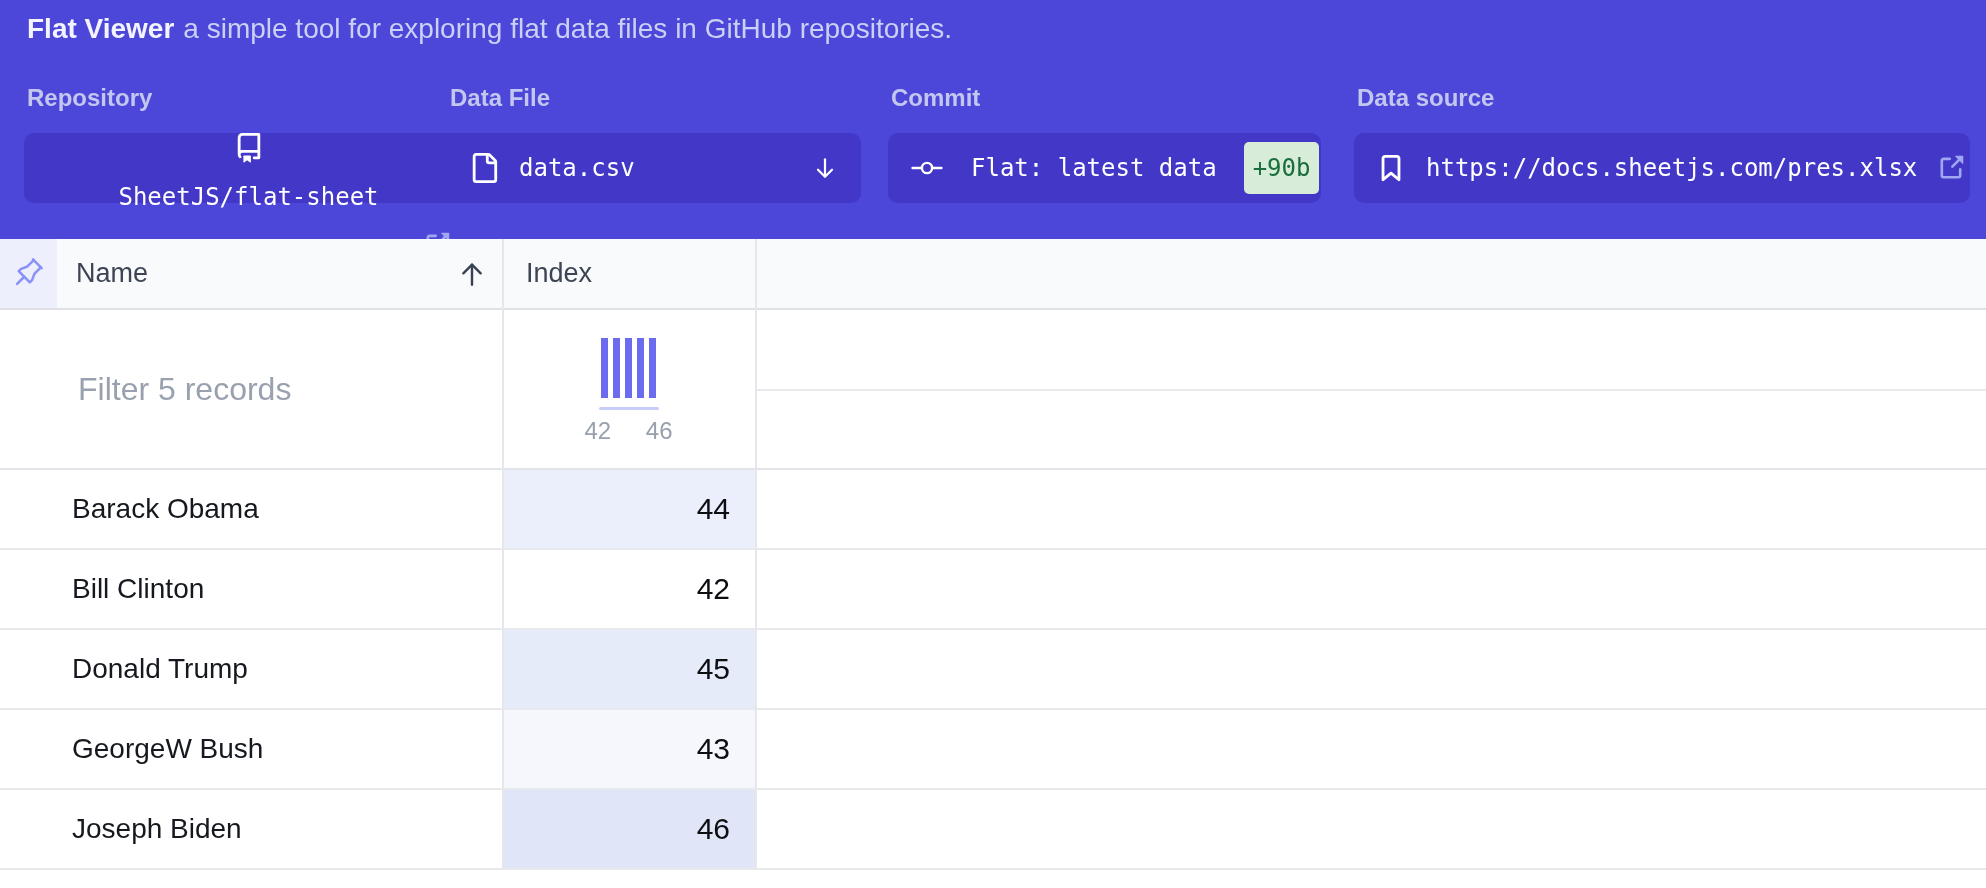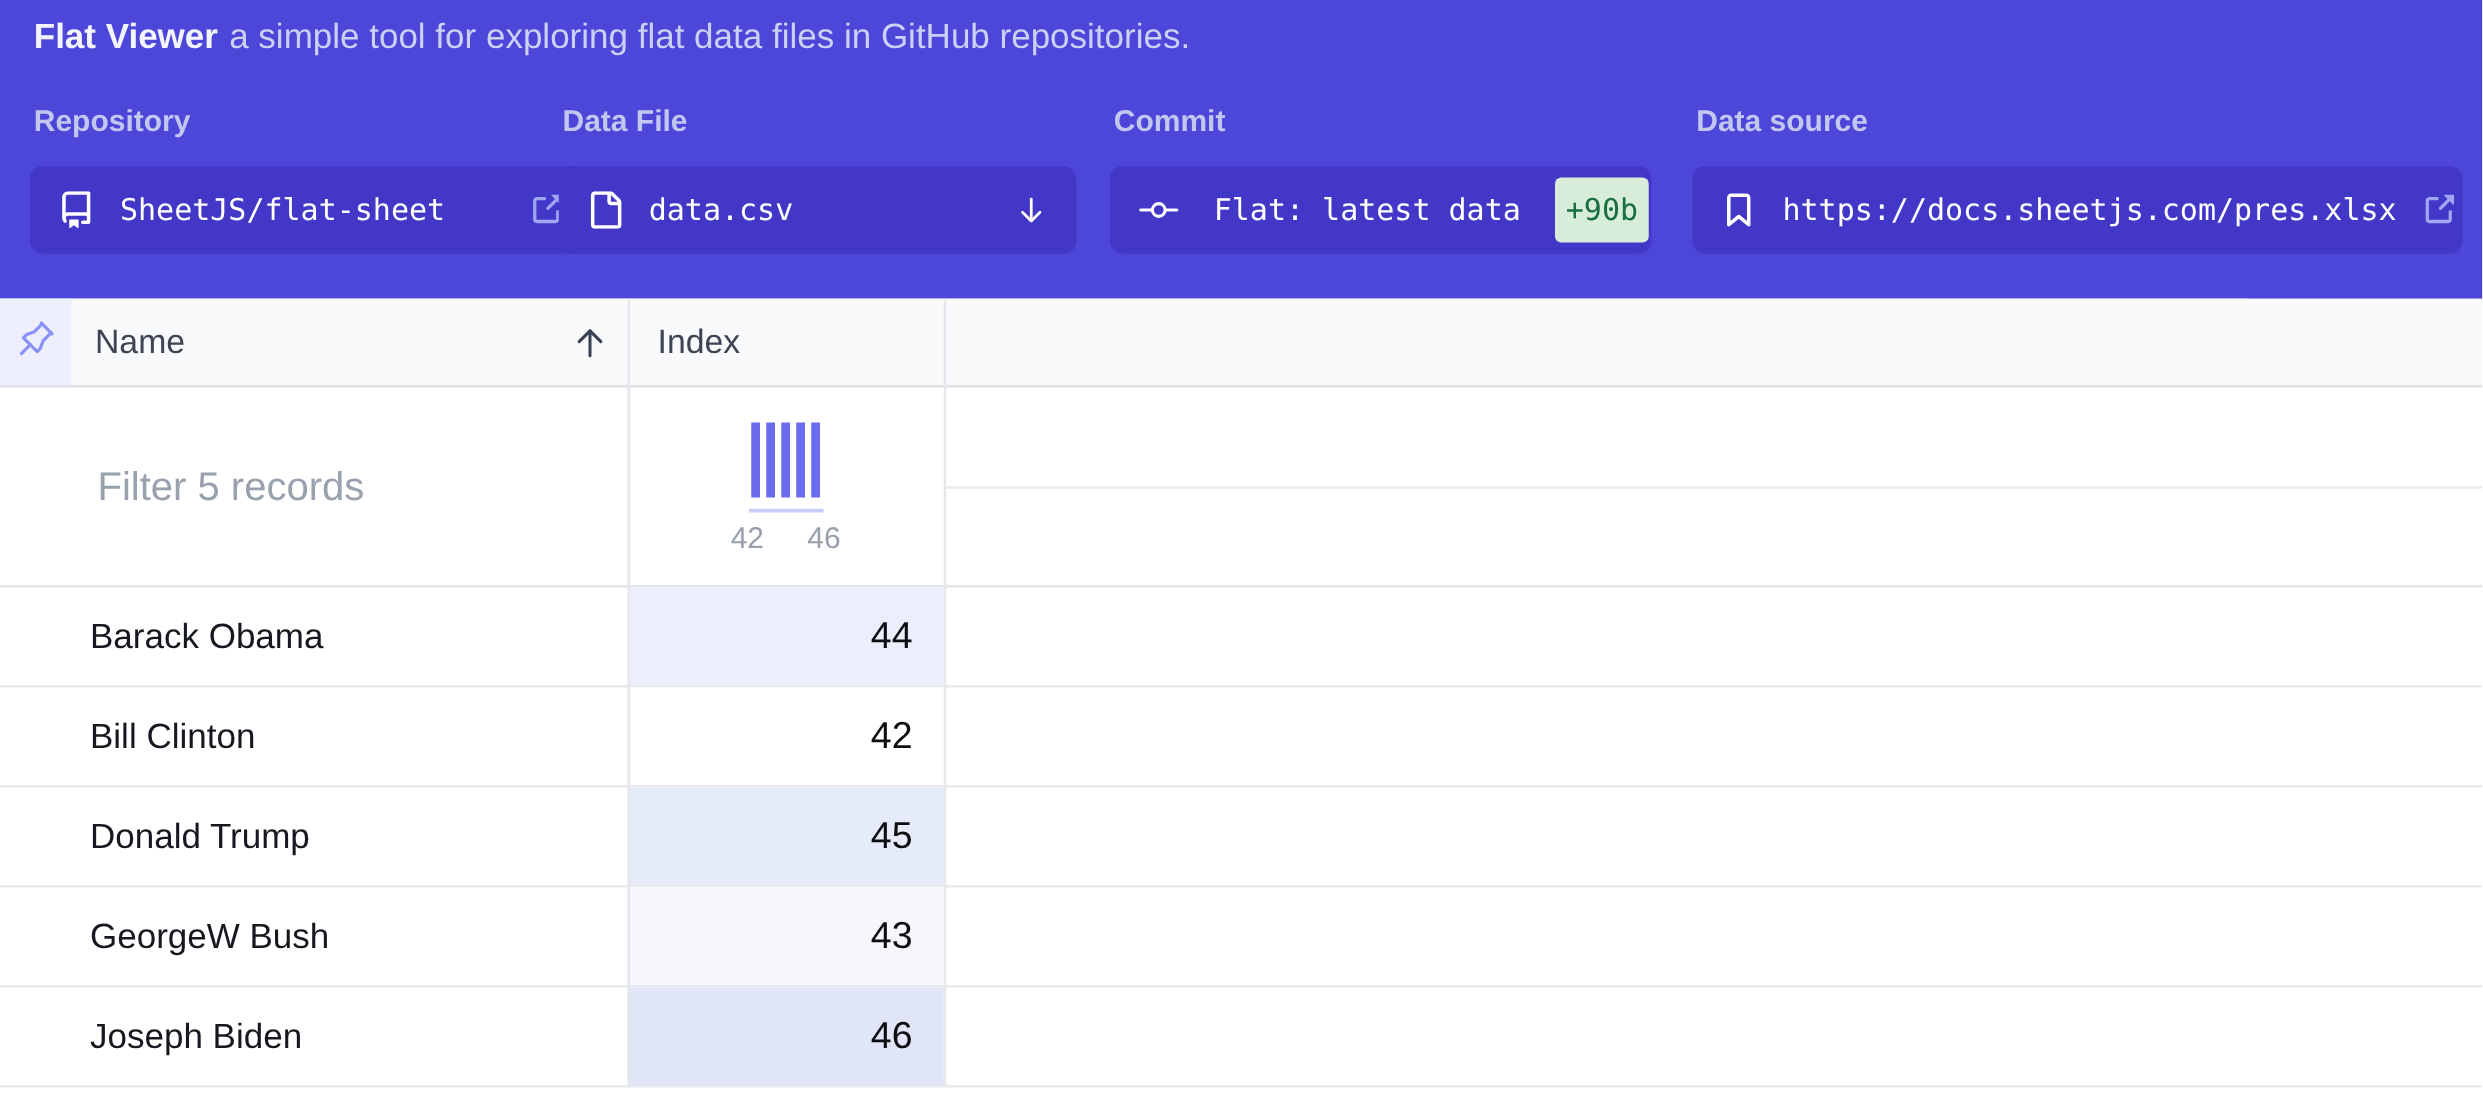--- a/index.html
+++ b/index.html
@@ -10,21 +10,21 @@
   .banner{position:absolute;left:0;top:0;width:1986px;height:239px;background:#4c46d9;}
   .app-title{position:absolute;left:27px;top:13px;font-size:28px;color:#cbd0f5;white-space:nowrap;}
   .app-title .bold{font-weight:700;color:#f3f4ff;margin-right:9px;}
   .control{position:absolute;top:84px;}
   .control .ctl-label{font-size:24px;font-weight:700;color:#c3c7f0;margin-left:3px;}
   .ctl-box{position:absolute;left:0;top:49px;height:70px;border-radius:10px;background:#4337c8;
            display:flex;align-items:center;box-sizing:border-box;padding:0 22px;gap:20px;
            color:#ffffff;font-family:"DejaVu Sans Mono",monospace;font-size:24px;white-space:nowrap;cursor:pointer;}
   .ctl-box svg{flex:0 0 auto;display:block;}
   .trail{margin-left:auto;display:flex;align-items:center;}
-  .ctl-repo{left:24px;}   .ctl-repo .ctl-box{width:449px;}
+  .ctl-repo{left:24px;}   .ctl-repo .ctl-box{width:449px;flex-direction:column;}
   .ctl-file{left:447px;}  .ctl-file .ctl-box{width:414px;}
   .ctl-commit{left:888px;}.ctl-commit .ctl-box{width:433px;gap:27px;}
   .ctl-src{left:1354px;}  .ctl-src .ctl-box{width:616px;}
   .badge{margin-left:auto;font-family:"DejaVu Sans Mono",monospace;font-size:24px;
          padding:12px 9px;border-radius:5px;line-height:1.2;}
 
   
   .grid{position:absolute;left:0;top:239px;width:1798px;height:631px;background:#ffffff;}
   .vline{position:absolute;top:0;width:2px;height:631px;background:#e5e7eb;z-index:6;}
   .vline.v1{left:502px;} .vline.v2{left:755px;}

